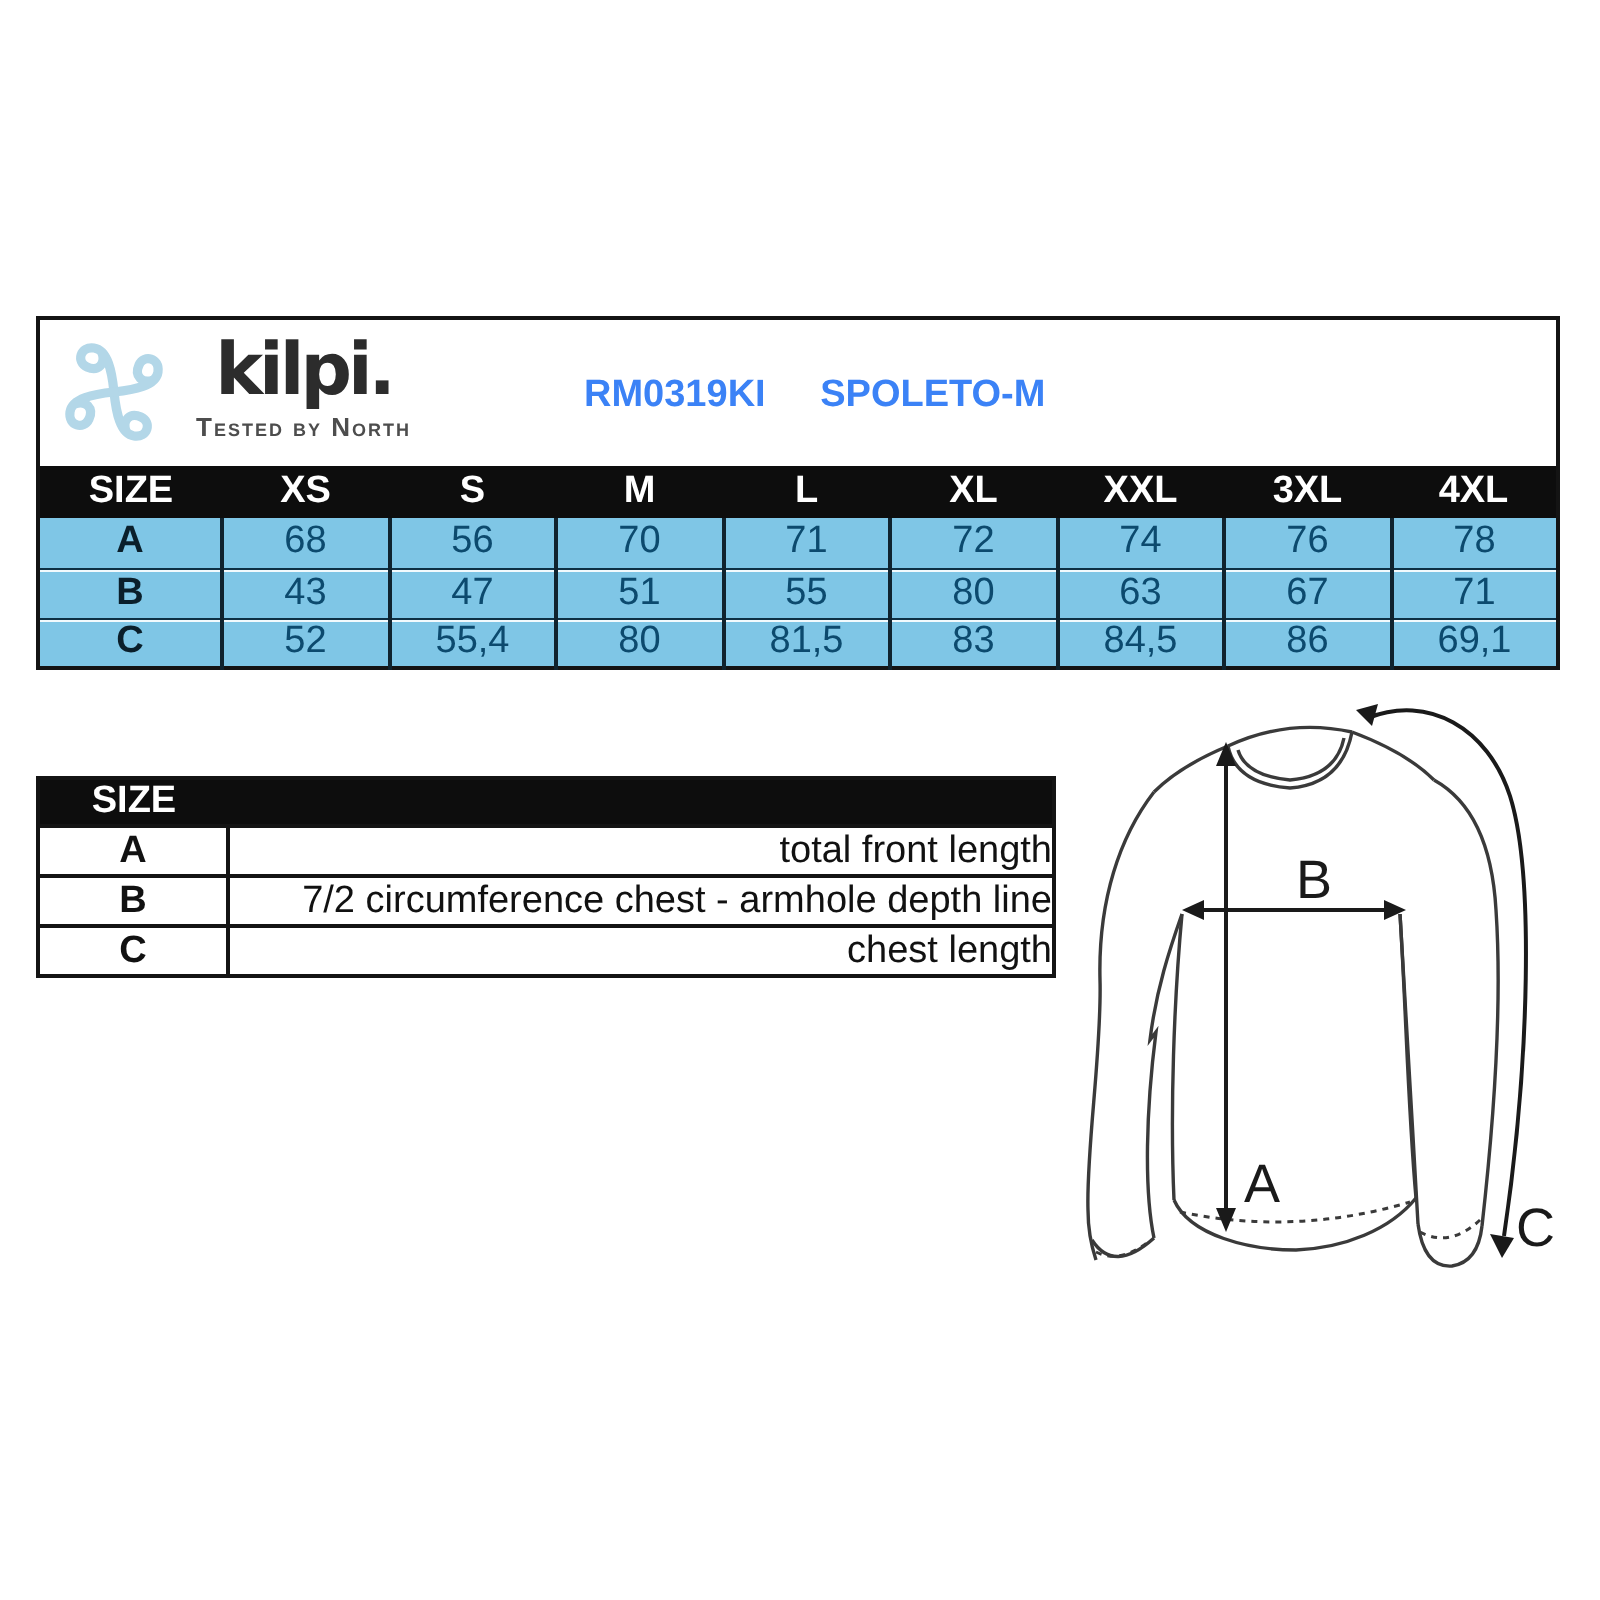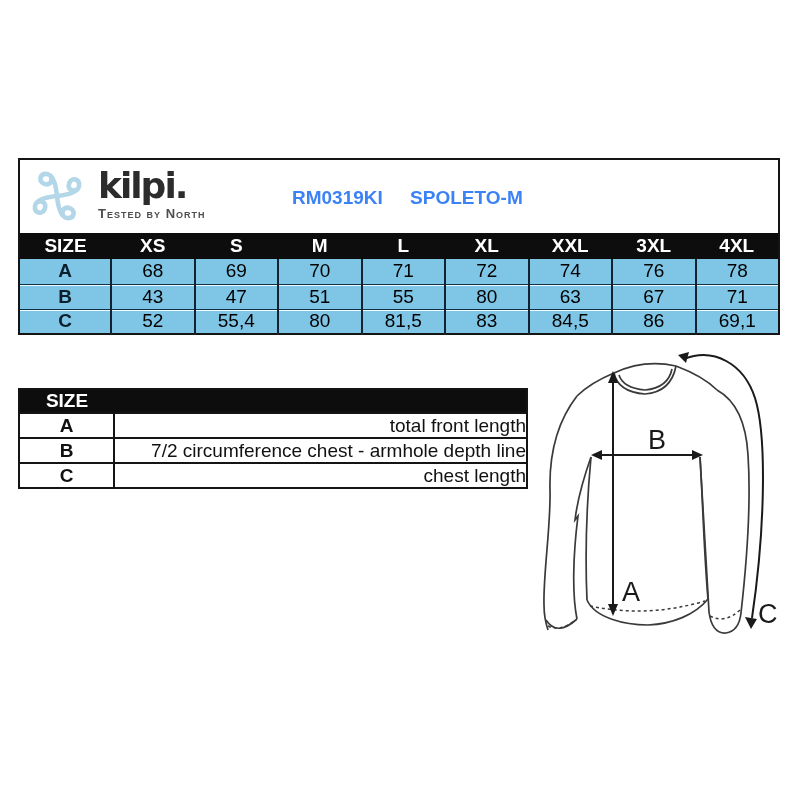--- a/index.html
+++ b/index.html
@@ -7,37 +7,37 @@
               font-family:"Liberation Sans", sans-serif; position:relative; }
 
   
   .size-table { position:absolute; left:18px; top:158px; width:762px;
                 border-collapse:collapse; table-layout:fixed;
                 border:2px solid #141414; }
   .size-table col.c-first { width:92px; }
 
   .logo-cell { background:#ffffff; height:74px; position:relative; }
 
-  .logo-block { position:absolute; left:10px; top:5px; display:flex; align-items:flex-start; }
+  .logo-block { position:absolute; left:10px; top:5px; display:flex; align-items:flex-start;text-align:center; }
   .knot-icon { display:block; }
   .logo-text { margin-left:14px; padding-top:2px; }
   .wordmark { font-family:"DejaVu Sans", sans-serif; font-weight:700;
               font-size:36px; line-height:38px; letter-spacing:-2px; color:#2c2c2c; }
   .tagline  { font-variant:small-caps; font-weight:700; font-size:13px;
               letter-spacing:1px; color:#4d4d4d; margin-top:1px; }
 
   .product-line { position:absolute; left:272px; top:27px; font-size:19px;
                   font-weight:700; color:#3b82f6; }
   .product-line .pname { margin-left:22px; }
 
   .head-row th { background:#0d0d0d; color:#ffffff; height:26px;
                  font-size:19px; font-weight:700; text-align:center; }
 
   .data-row td { background:#7fc6e6; height:25px; text-align:center;
-                 font-size:19px; color:#000000; }
+                 font-size:19px; color:#0c4a6e; }
   .data-row td + td { border-left:2px solid #10232e; }
   .data-row .row-label { font-weight:700; color:#0a1f2b; }
   tr.data-row + tr.data-row td { border-top:1px solid #0e3044;
                  box-shadow: inset 0 1px 0 rgba(255,255,255,0.9); }
 
   
   .legend-table { position:absolute; left:18px; top:388px; width:510px;
                   border-collapse:collapse; table-layout:fixed;
                   border:2px solid #141414; }
   .legend-table col.l-first { width:95px; }
@@ -96,21 +96,21 @@
     <th>M</th>
     <th>L</th>
     <th>XL</th>
     <th>XXL</th>
     <th>3XL</th>
     <th>4XL</th>
   </tr>
   <tr class="data-row">
     <td class="row-label">A</td>
     <td>68</td>
-    <td>69</td>
+    <td>56</td>
     <td>70</td>
     <td>71</td>
     <td>72</td>
     <td>74</td>
     <td>76</td>
     <td>78</td>
   </tr>
   <tr class="data-row">
     <td class="row-label">B</td>
     <td>43</td>

